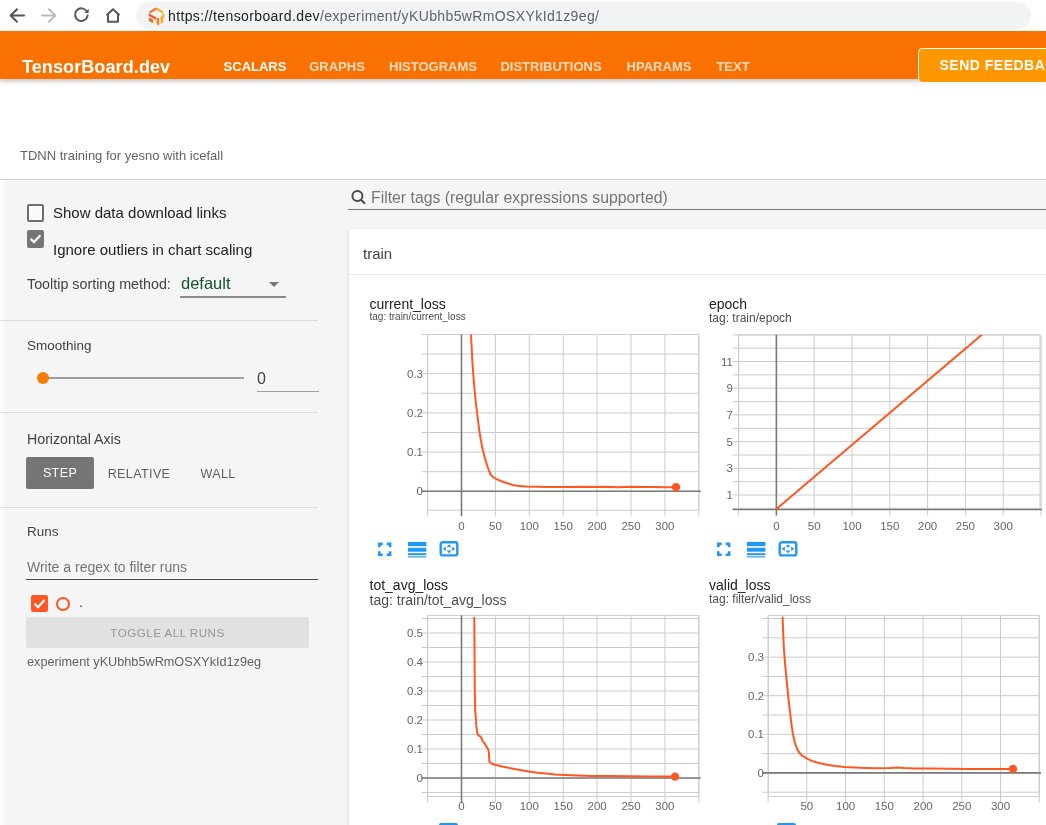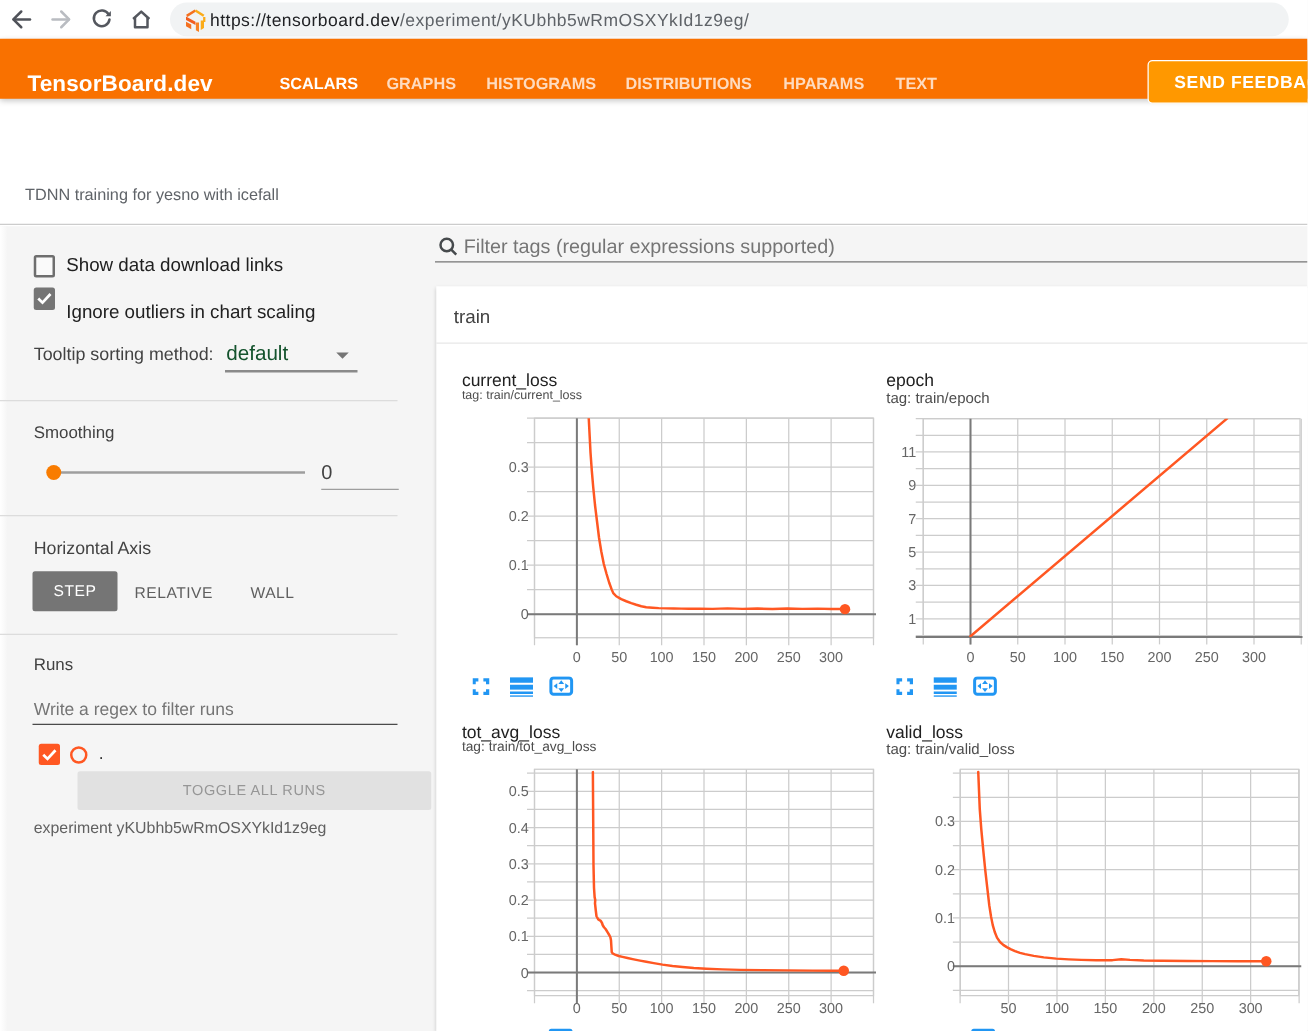--- a/index.html
+++ b/index.html
@@ -92,42 +92,42 @@
 <div class="abs" style="left:27px;top:559px;font-size:14px;color:#757575;">Write a regex to filter runs</div>
 <div class="abs" style="left:26px;top:579px;width:292px;height:1.3px;background:#4a4a4a;"></div>
 
 <div class="abs" style="left:31px;top:595px;width:17px;height:17px;background:#ff5722;border-radius:2px;"></div>
 <svg style="position:absolute;left:31px;top:595px" width="17" height="17" viewBox="0 0 17 17">
       <path d="M3.6 8.8 L7 12.1 L13.4 5.2" fill="none" stroke="#fff" stroke-width="2.2"></path>
     </svg>
 <div class="abs" style="left:56px;top:596.5px;width:14px;height:14px;border:2px solid #ff5722;border-radius:50%;"></div>
 <div class="abs" style="left:79px;top:594px;font-size:14px;color:#333333;">.</div>
 
-<div class="abs" style="left:26px;top:617px;width:283px;height:31px;background:#e1e1e1;border-radius:2px;color:#969696;font-size:11.6px;letter-spacing:0.5px;text-align:center;line-height:31px;margin-left:36px;">TOGGLE ALL RUNS</div>
+<div class="abs" style="left:26px;top:617px;width:283px;height:31px;background:#e1e1e1;border-radius:2px;color:#969696;font-size:11.6px;letter-spacing:0.5px;text-align:center;line-height:31px;">TOGGLE ALL RUNS</div>
 <div class="abs" style="left:27px;top:655px;font-size:12.7px;color:#616161;">experiment yKUbhb5wRmOSXYkId1z9eg</div>
 
 <svg style="position:absolute;left:350px;top:189px" width="18" height="18" viewBox="0 0 18 18">
 <circle cx="7.4" cy="7" r="5" fill="none" stroke="#464a4d" stroke-width="2"></circle>
 <line x1="11" y1="10.7" x2="15" y2="14.7" stroke="#464a4d" stroke-width="2"></line>
 </svg>
 <div class="abs" style="left:371px;top:189px;font-size:15.8px;color:#757575;">Filter tags (regular expressions supported)</div>
 <div class="abs" style="left:348px;top:209px;width:698px;height:1.3px;background:#757575;"></div>
 
 <div class="abs" style="left:348.5px;top:229px;width:698px;height:596px;background:#ffffff;box-shadow:0 1px 3px rgba(0,0,0,0.18);"></div>
 <div class="abs" style="left:363px;top:245px;font-size:15px;color:#424242;">train</div>
 <div class="abs" style="left:348.5px;top:274px;width:698px;height:1px;background:#e8e8e8;"></div>
 
 <div class="abs" style="left:369.5px;top:296px;font-size:14px;color:#212121;">current_loss</div>
 <div class="abs" style="left:369.5px;top:311px;font-size:10px;color:#4d4d4d;">tag: train/current_loss</div>
 <div class="abs" style="left:709px;top:296px;font-size:14px;color:#212121;">epoch</div>
 <div class="abs" style="left:709px;top:311px;font-size:12px;color:#4d4d4d;text-align:center;">tag: train/epoch</div>
 <div class="abs" style="left:369.5px;top:577px;font-size:14px;color:#212121;">tot_avg_loss</div>
-<div class="abs" style="left:369.5px;top:592px;font-size:11px;color:#4d4d4d;">tag: train/tot_avg_loss</div>
+<div class="abs" style="left:369.5px;top:592px;font-size:14px;color:#4d4d4d;">tag: train/tot_avg_loss</div>
 <div class="abs" style="left:709px;top:577px;font-size:14px;color:#212121;">valid_loss</div>
-<div class="abs" style="left:709px;top:592px;font-size:12px;color:#4d4d4d;">tag: train/valid_loss</div>
+<div class="abs" style="left:709px;top:592px;font-size:12px;color:#4d4d4d;">tag: filter/valid_loss</div>
 
 <svg style="position:absolute;left:352px;top:330px" width="356" height="206" viewBox="352 330 356 206">
       <defs>
         <clipPath id="c352_330">
           <rect x="427.6" y="334.5" width="271.19999999999993" height="175.7"></rect>
         </clipPath>
       </defs>
       <g stroke="#cccccc" stroke-width="1">
         <line x1="427.6" y1="491.3" x2="698.8" y2="491.3"></line>
         <line x1="427.6" y1="471.7" x2="698.8" y2="471.7"></line>

